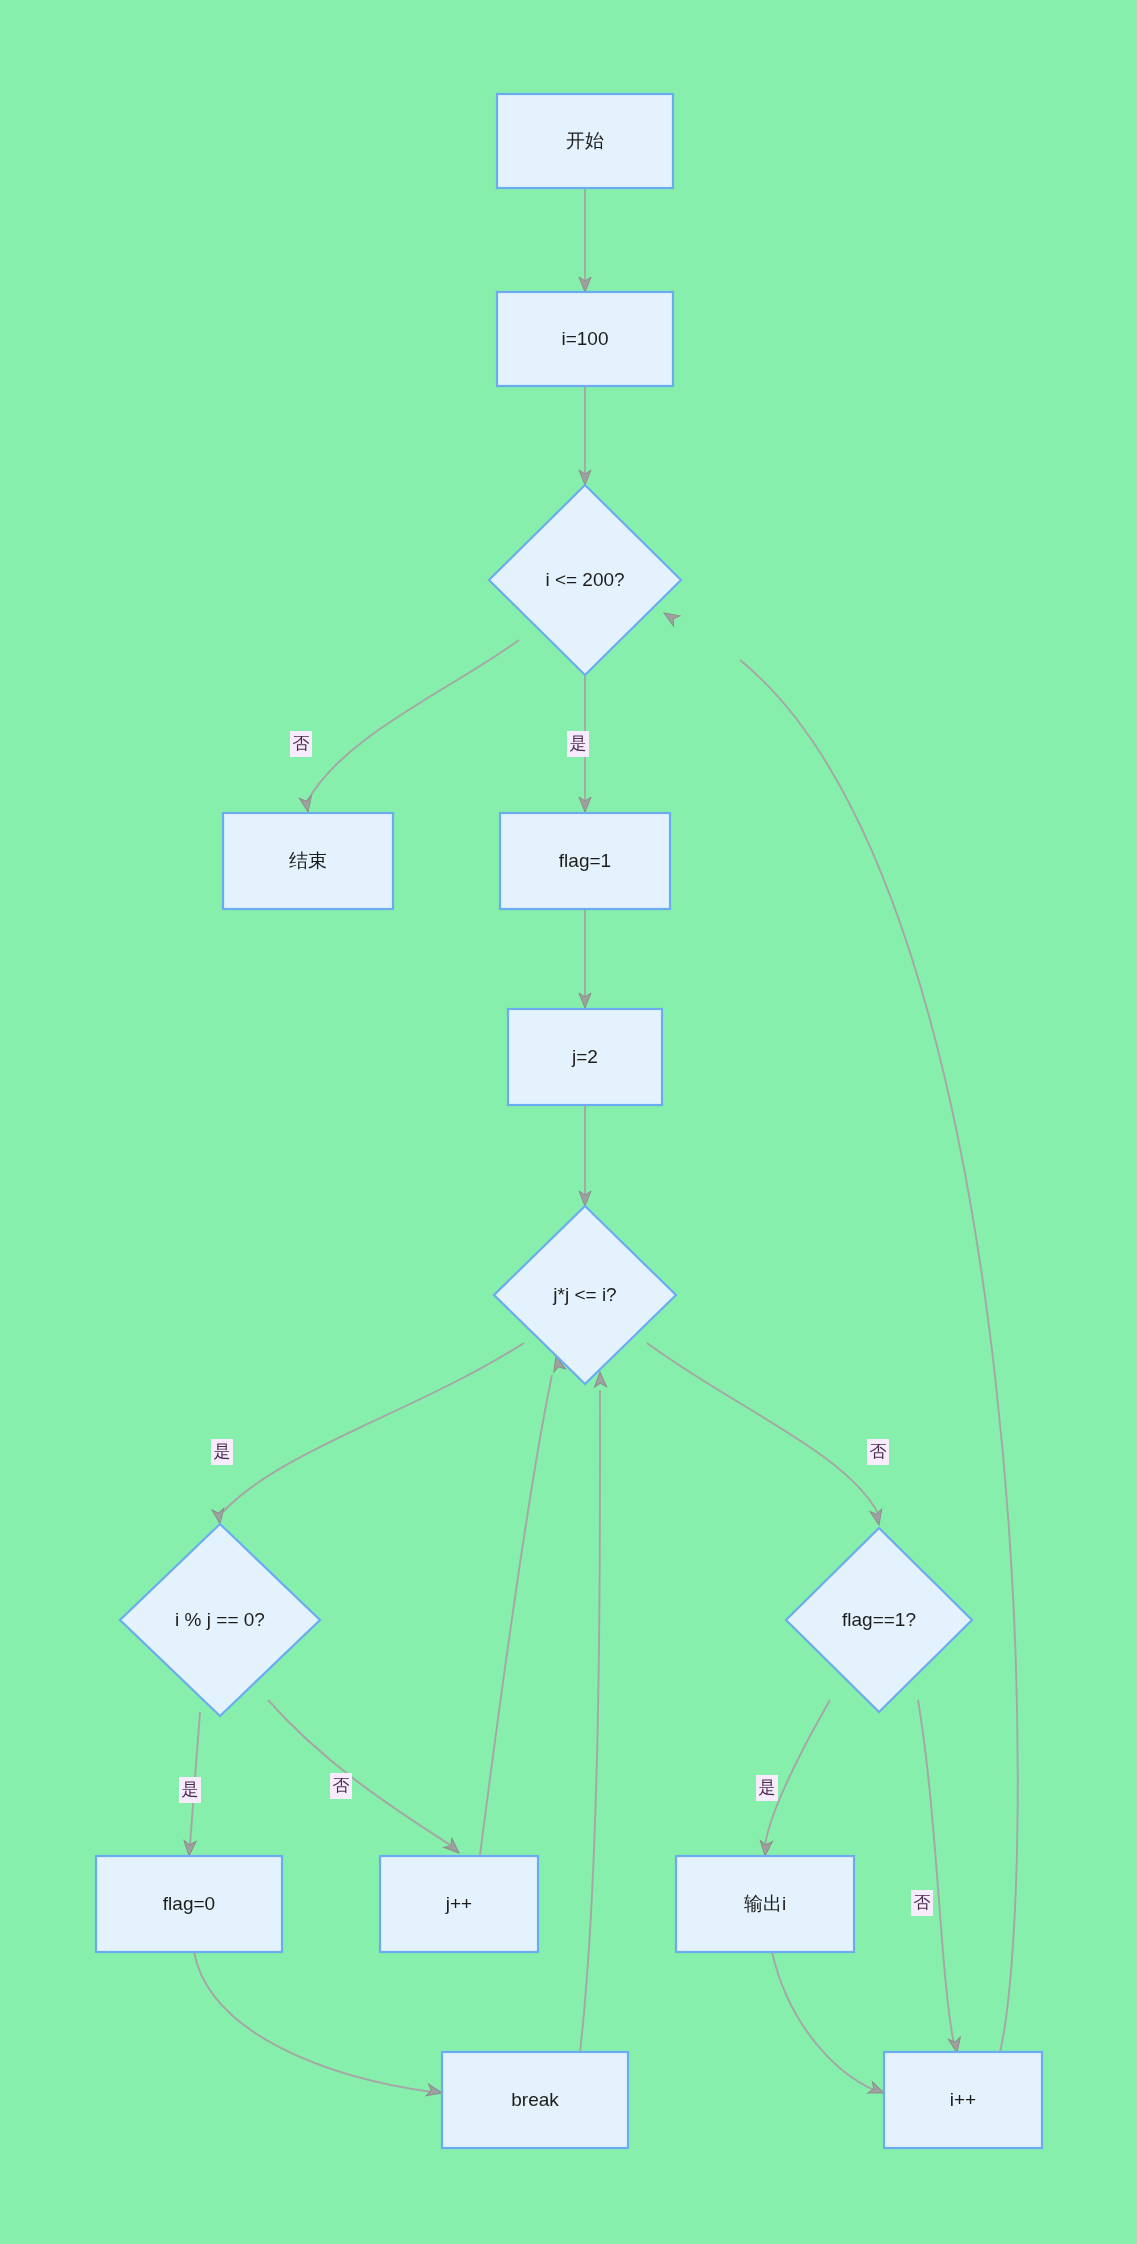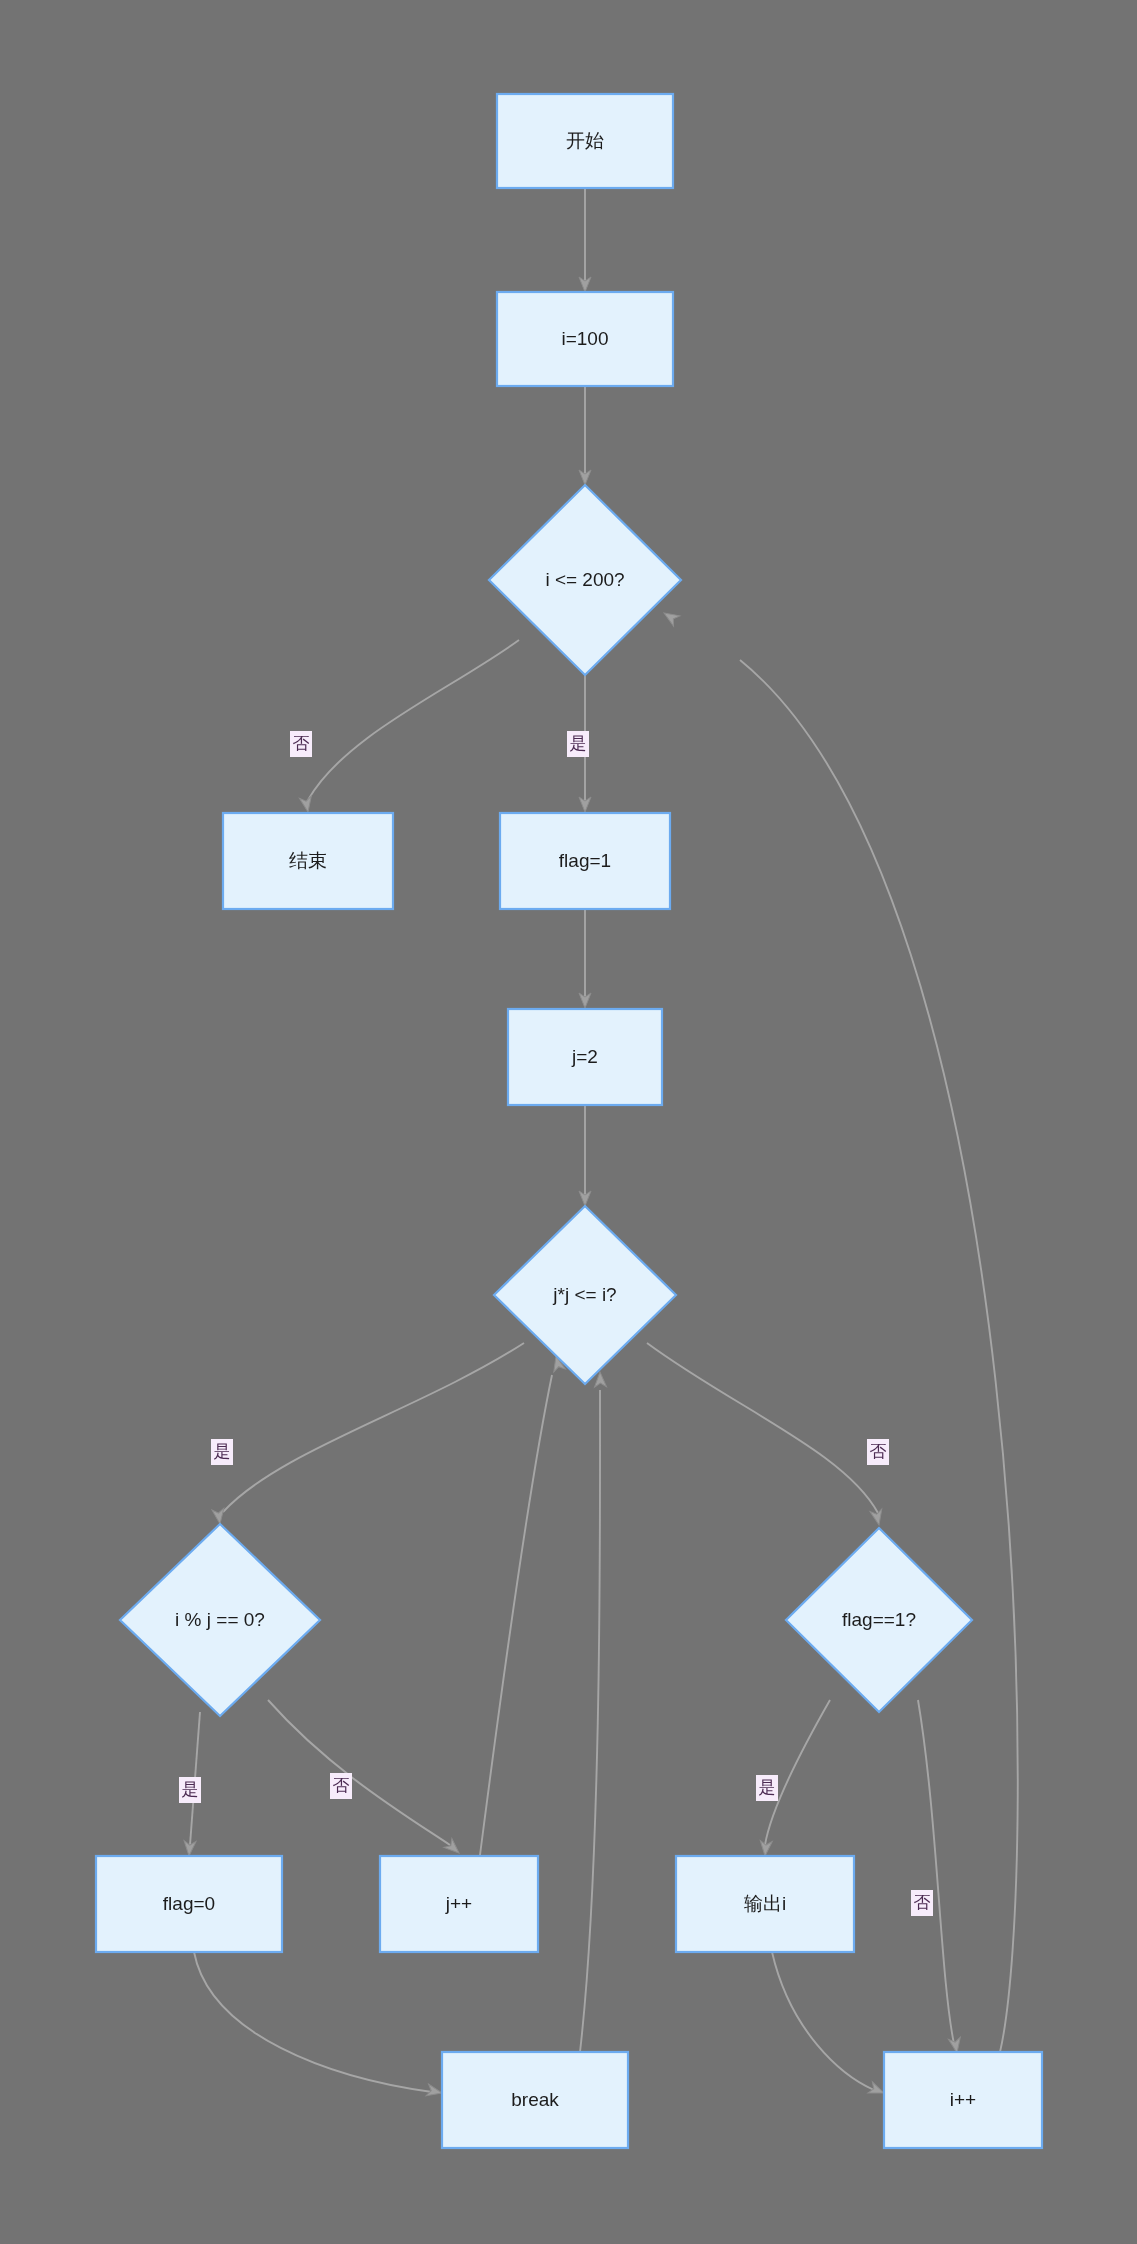--- a/index.html
+++ b/index.html
@@ -1,20 +1,20 @@
 <!DOCTYPE html>
 <html><head>
 <meta charset="utf-8">
 <style>
   html,body{margin:0;padding:0;background:#ffffff;}
   body{
     font-family:"Liberation Sans","DejaVu Sans",sans-serif;
     width:1137px;height:2244px;overflow:hidden;
   }
-  #flowchart-root{position:relative;width:1137px;height:2244px;background:#737373;}
+  #flowchart-root{position:relative;width:1137px;height:2244px;background:#86efac;}
   svg.fc{position:absolute;left:0;top:0;width:1137px;height:2244px;display:block;}
   .node-shape{fill:#e3f2fd;stroke:#6cabf0;stroke-width:2.2;}
   .node-label{
     font-family:"Liberation Sans","DejaVu Sans",sans-serif;
     font-size:19px;fill:#1c1c1c;
     text-anchor:middle;dominant-baseline:middle;
   }
   .edge-path{fill:none;stroke:#a6a6a6;stroke-width:1.9;}
   .edge-arrow{fill:#a0a0a0;stroke:#8c8c8c;stroke-width:1;}
   .edge-label-bg{fill:#f7ecfb;}

